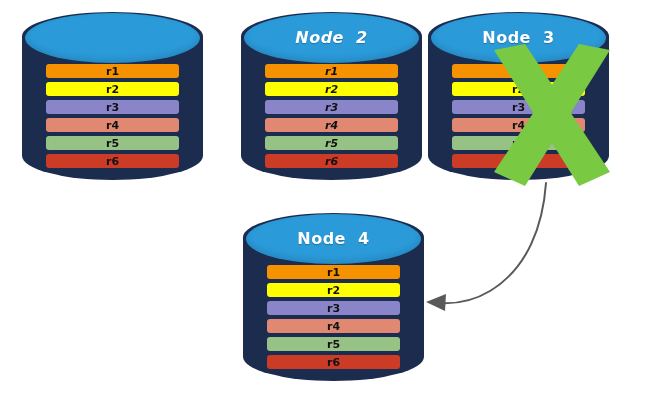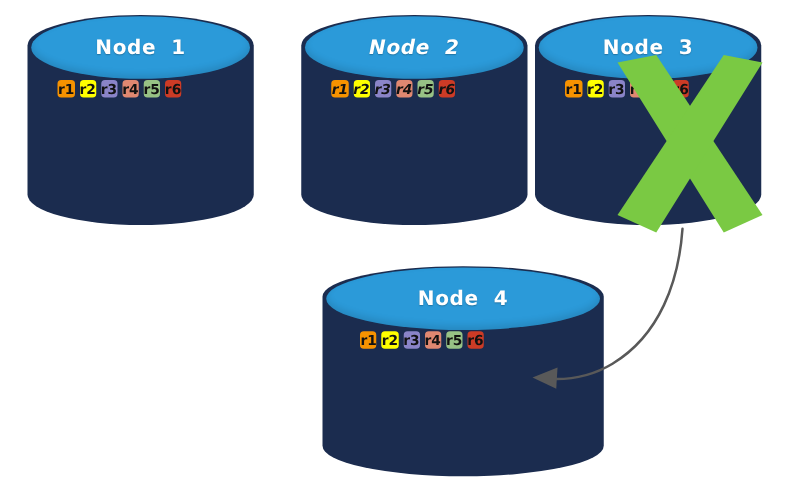--- a/index.html
+++ b/index.html
@@ -66,21 +66,21 @@
     letter-spacing: 0.5px;
     white-space: pre;
     text-shadow: 0 1px 1px rgba(0,0,0,0.25);
   }
   .rows {
     position: absolute;
     left: 13.5%;
     right: 13.5%;
     top: 52px;
     display: flex;
-    flex-direction: row;
+    flex-direction: column;
     gap: 4px;
   }
   .row {
     height: 14px;
     border-radius: 3px;
     display: flex;
     align-items: center;
     justify-content: center;
     font-size: 11px;
     font-weight: bold;
@@ -106,21 +106,20 @@
 </style>
 </head>
 <body>
 
 <div id="canvas">
 
   <div class="node" style="left:22px; top:12px; width:181px; height:168px;">
     <div class="node-shadow"></div>
     <div class="node-body"></div>
     <div class="node-cap"></div>
-    <div class="node-title">Node  1</div>
     <div class="rows">
       <div class="row" style="background:#f69200;">r1</div>
       <div class="row" style="background:#ffff00;">r2</div>
       <div class="row" style="background:#8a84c8;">r3</div>
       <div class="row" style="background:#e08871;">r4</div>
       <div class="row" style="background:#97c285;">r5</div>
       <div class="row" style="background:#cc3b26;">r6</div>
     </div>
   </div>
 
@@ -154,21 +153,21 @@
     </div>
   </div>
 
   <svg class="x-mark" style="left:489px; top:44px;" width="126" height="146" viewBox="0 0 126 146">
     <g fill="#7ac943">
       <polygon points="5,6 36,0 121,128 90,142"></polygon>
       <polygon points="121,6 90,0 5,128 36,142"></polygon>
     </g>
   </svg>
 
-  <div class="node" style="left:258px; top:213px; width:181px; height:168px;padding-left:44px;">
+  <div class="node" style="left:243px; top:213px; width:181px; height:168px;">
     <div class="node-shadow"></div>
     <div class="node-body"></div>
     <div class="node-cap"></div>
     <div class="node-title">Node  4</div>
     <div class="rows">
       <div class="row" style="background:#f69200;">r1</div>
       <div class="row" style="background:#ffff00;">r2</div>
       <div class="row" style="background:#8a84c8;">r3</div>
       <div class="row" style="background:#e08871;">r4</div>
       <div class="row" style="background:#97c285;">r5</div>

